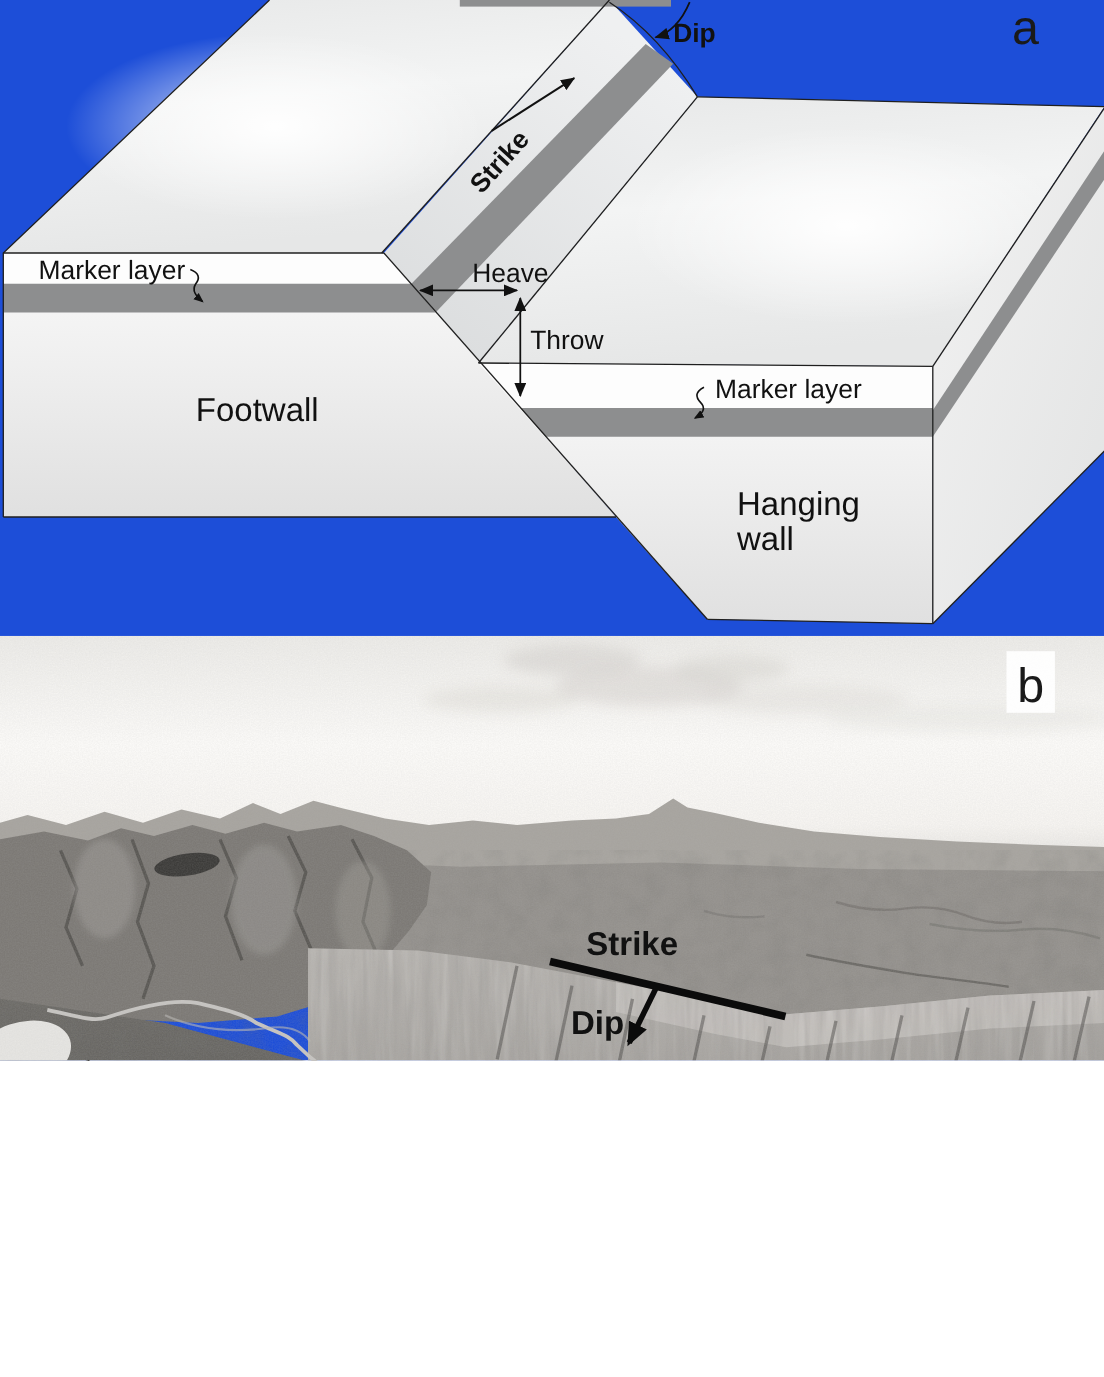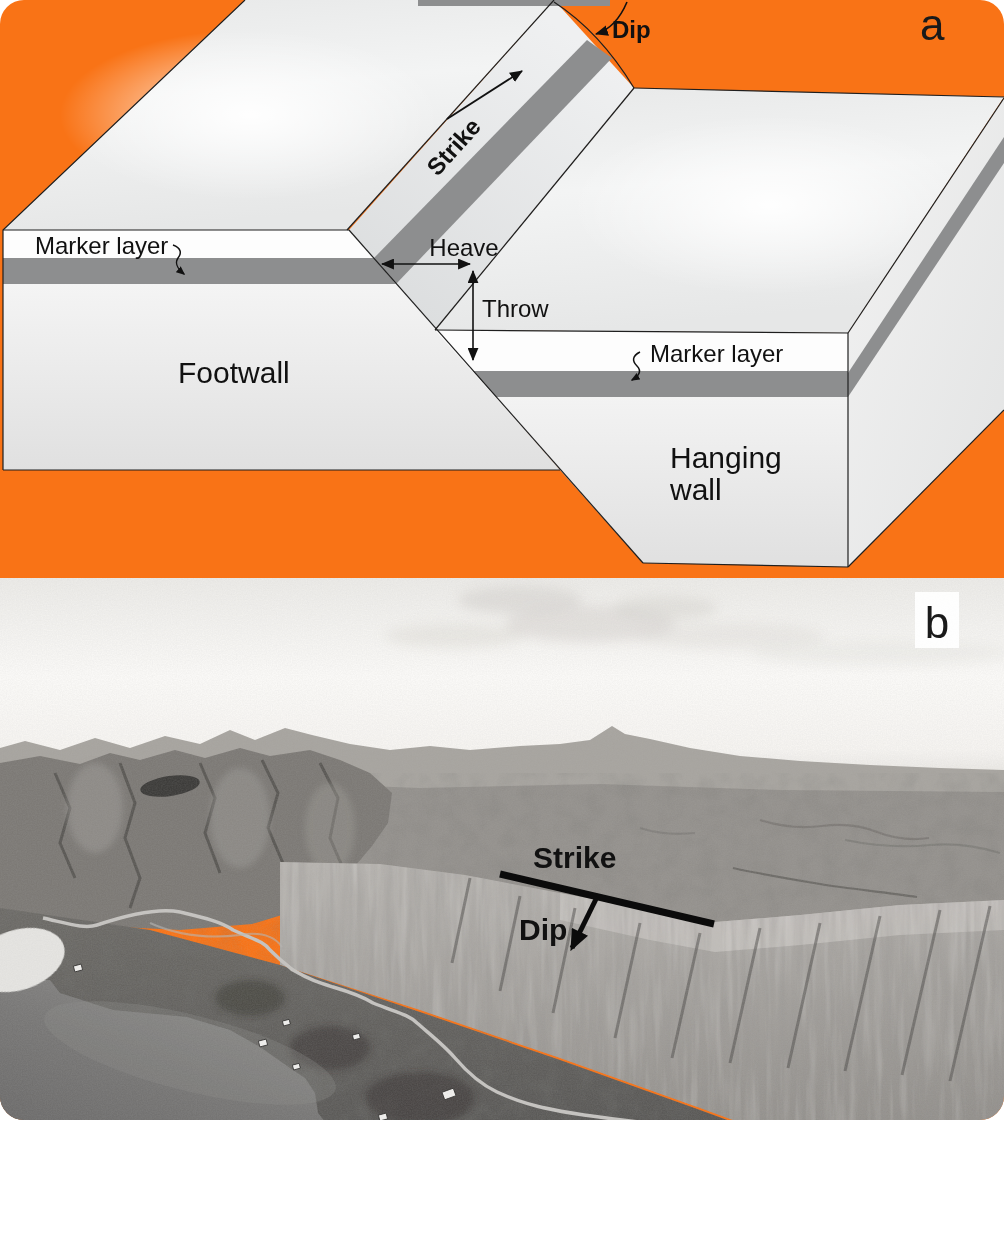--- a/index.html
+++ b/index.html
@@ -1,16 +1,16 @@
 <!DOCTYPE html>
 <html><head>
 <meta charset="utf-8">
 <style>
   html,body{margin:0;padding:0;background:#ffffff;}
-  .figure{position:relative;width:1004px;height:1120px;background:#f97316;overflow:hidden;border-radius:24px;}
+  .figure{position:relative;width:1004px;height:964px;background:#1d4ed8;overflow:hidden;}
   .figure svg{position:absolute;left:0;display:block;}
   #panelA{top:0;}
   #panelB{top:578px;}
   text{font-family:"Liberation Sans","DejaVu Sans",sans-serif;fill:#111;}
   .lbl{font-size:24px;}
   .big{font-size:30px;}
   .corner{font-size:44px;fill:#1a1a1a;}
   .bold{font-weight:bold;}
   .ann{font-weight:bold;font-size:30px;}
 </style>

